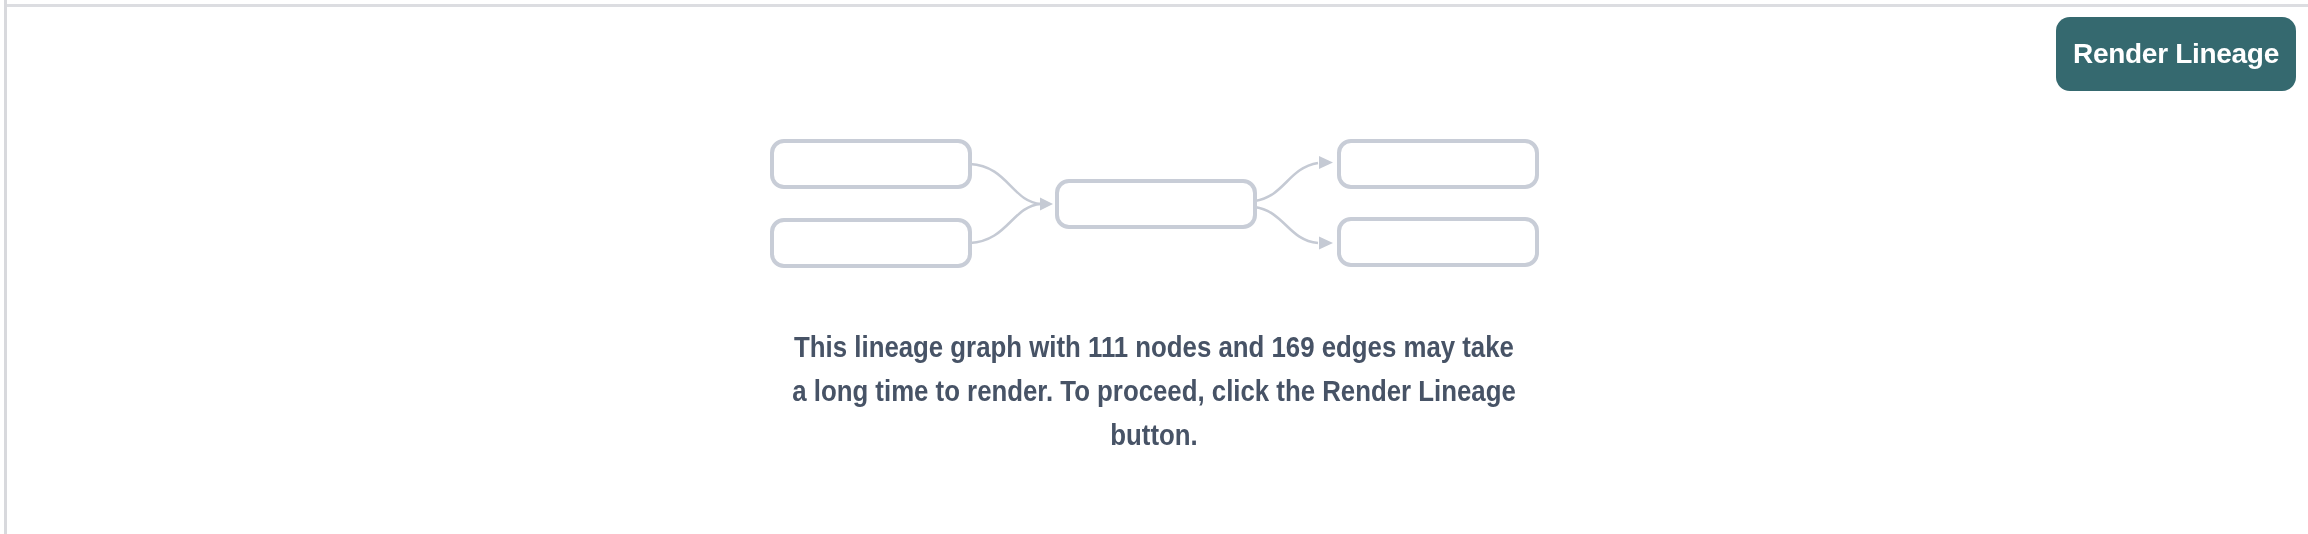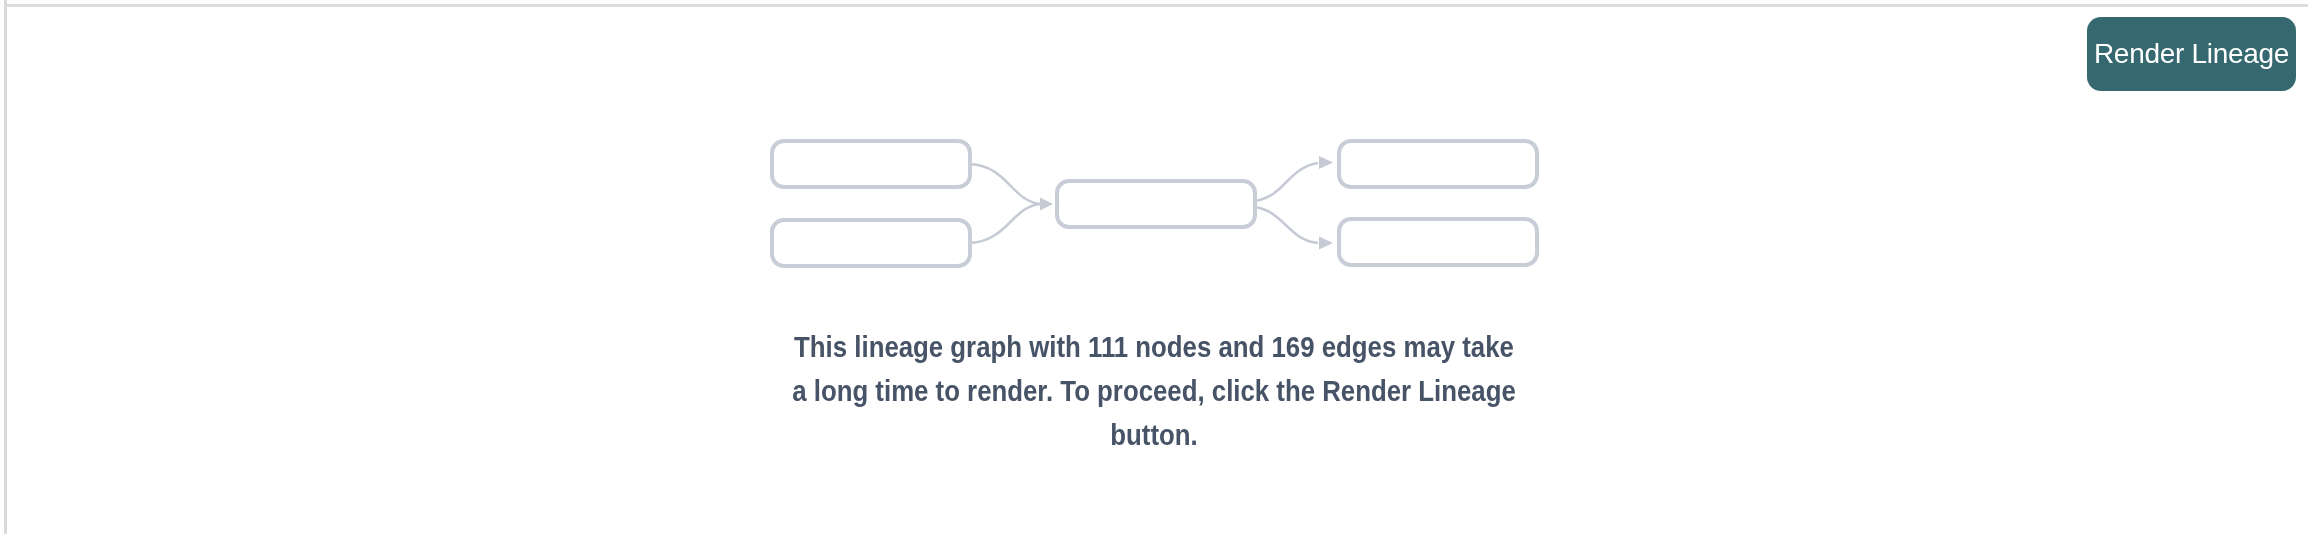--- a/index.html
+++ b/index.html
@@ -27,29 +27,29 @@
     position: absolute;
     left: 7px; right: 0; top: 4px;
     height: 3px;
     background: #dcdde1;
   }
   
   .render-btn {
     position: absolute;
     top: 17px;
     right: 12px;
-    width: 209px;
+    width: 240px;
     height: 74px;
     background: #35696f;
     border: none;
     border-radius: 14px;
     color: #ffffff;
     font-family: "Liberation Sans", sans-serif;
     font-size: 28px;
-    font-weight: normal;
+    font-weight: bold;
     letter-spacing: -0.3px;
     cursor: pointer;
     display: flex;
     align-items: center;
     justify-content: center;
   }
   
   .lineage-graphic {
     position: absolute;
     left: 765px;

